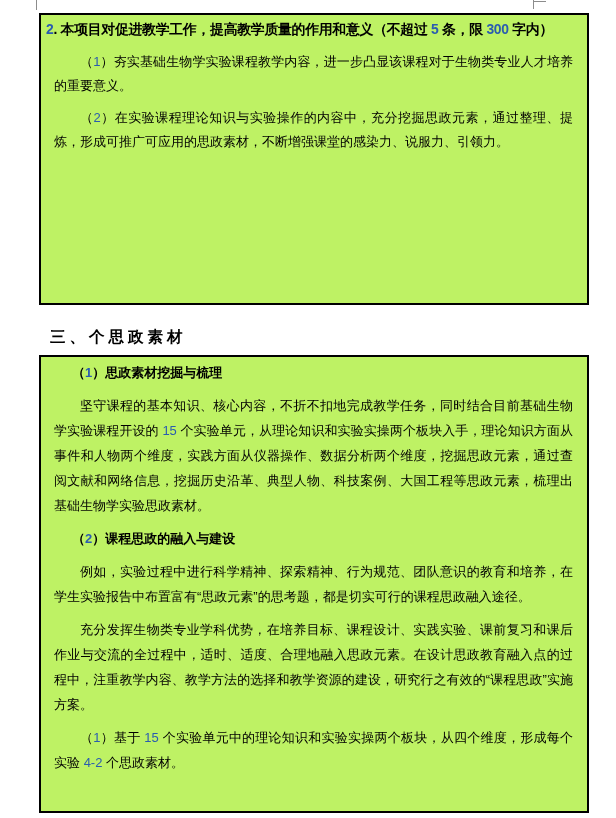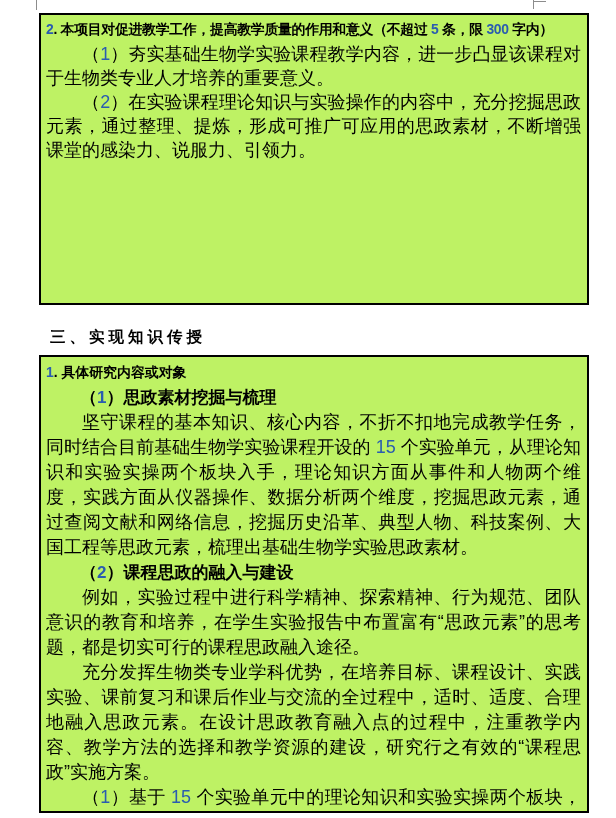--- a/index.html
+++ b/index.html
@@ -31,31 +31,31 @@
 
   .box-heading {
     margin: 0;
     font-size: 13.9px;
     font-weight: bold;
     line-height: 25px;
     letter-spacing: -0.3px;
     text-align: justify;
   }
   .body-para {
-    margin: 0;
-    font-size: 18px;
+    margin: 8px;
+    font-size: 13px;
     line-height: 24.1px;
     text-align: justify;
     text-indent: 2em;
     letter-spacing: 0;
   }
   #implementation-box .body-para { line-height: 25px; }
   .sub-heading {
     margin: 0;
-    font-size: 17px;
+    font-size: 13px;
     font-weight: bold;
     line-height: 25px;
     text-indent: 2em;
     text-align: justify;
   }
   .item-heading {
     margin: 0;
     font-size: 13.9px;
     font-weight: bold;
     line-height: 25px;
@@ -81,23 +81,22 @@
 <div class="grid-stub" id="stub-tl"></div>
 <div class="grid-stub" id="stub-tr-v"></div>
 <div class="grid-stub" id="stub-tr-h"></div>
 
 <div class="doc-box" id="significance-box">
   <p class="box-heading"><span class="digit">2</span>. 本项目对促进教学工作，提高教学质量的作用和意义（不超过 <span class="digit">5</span> 条，限 <span class="digit">300</span> 字内）</p>
   <p class="body-para">（<span class="digit">1</span>）夯实基础生物学实验课程教学内容，进一步凸显该课程对于生物类专业人才培养的重要意义。</p>
   <p class="body-para">（<span class="digit">2</span>）在实验课程理论知识与实验操作的内容中，充分挖掘思政元素，通过整理、提炼，形成可推广可应用的思政素材，不断增强课堂的感染力、说服力、引领力。</p>
 </div>
 
-<div id="section-heading">三、实现知识传授</div>
+<div id="section-heading">三、个思政素材</div>
 
 <div class="doc-box" id="implementation-box">
-  <p class="item-heading"><span class="digit">1</span>. 具体研究内容或对象</p>
   <p class="sub-heading">（<span class="digit">1</span>）思政素材挖掘与梳理</p>
   <p class="body-para">坚守课程的基本知识、核心内容，不折不扣地完成教学任务，同时结合目前基础生物学实验课程开设的 <span class="digit">15</span> 个实验单元，从理论知识和实验实操两个板块入手，理论知识方面从事件和人物两个维度，实践方面从仪器操作、数据分析两个维度，挖掘思政元素，通过查阅文献和网络信息，挖掘历史沿革、典型人物、科技案例、大国工程等思政元素，梳理出基础生物学实验思政素材。</p>
   <p class="sub-heading">（<span class="digit">2</span>）课程思政的融入与建设</p>
   <p class="body-para">例如，实验过程中进行科学精神、探索精神、行为规范、团队意识的教育和培养，在学生实验报告中布置富有“思政元素”的思考题，都是切实可行的课程思政融入途径。</p>
   <p class="body-para">充分发挥生物类专业学科优势，在培养目标、课程设计、实践实验、课前复习和课后作业与交流的全过程中，适时、适度、合理地融入思政元素。在设计思政教育融入点的过程中，注重教学内容、教学方法的选择和教学资源的建设，研究行之有效的“课程思政”实施方案。</p>
   <p class="body-para">（<span class="digit">1</span>）基于 <span class="digit">15</span> 个实验单元中的理论知识和实验实操两个板块，从四个维度，形成每个实验 <span class="digit">4-2</span> 个思政素材。</p>
 </div>
 
 </body></html>

